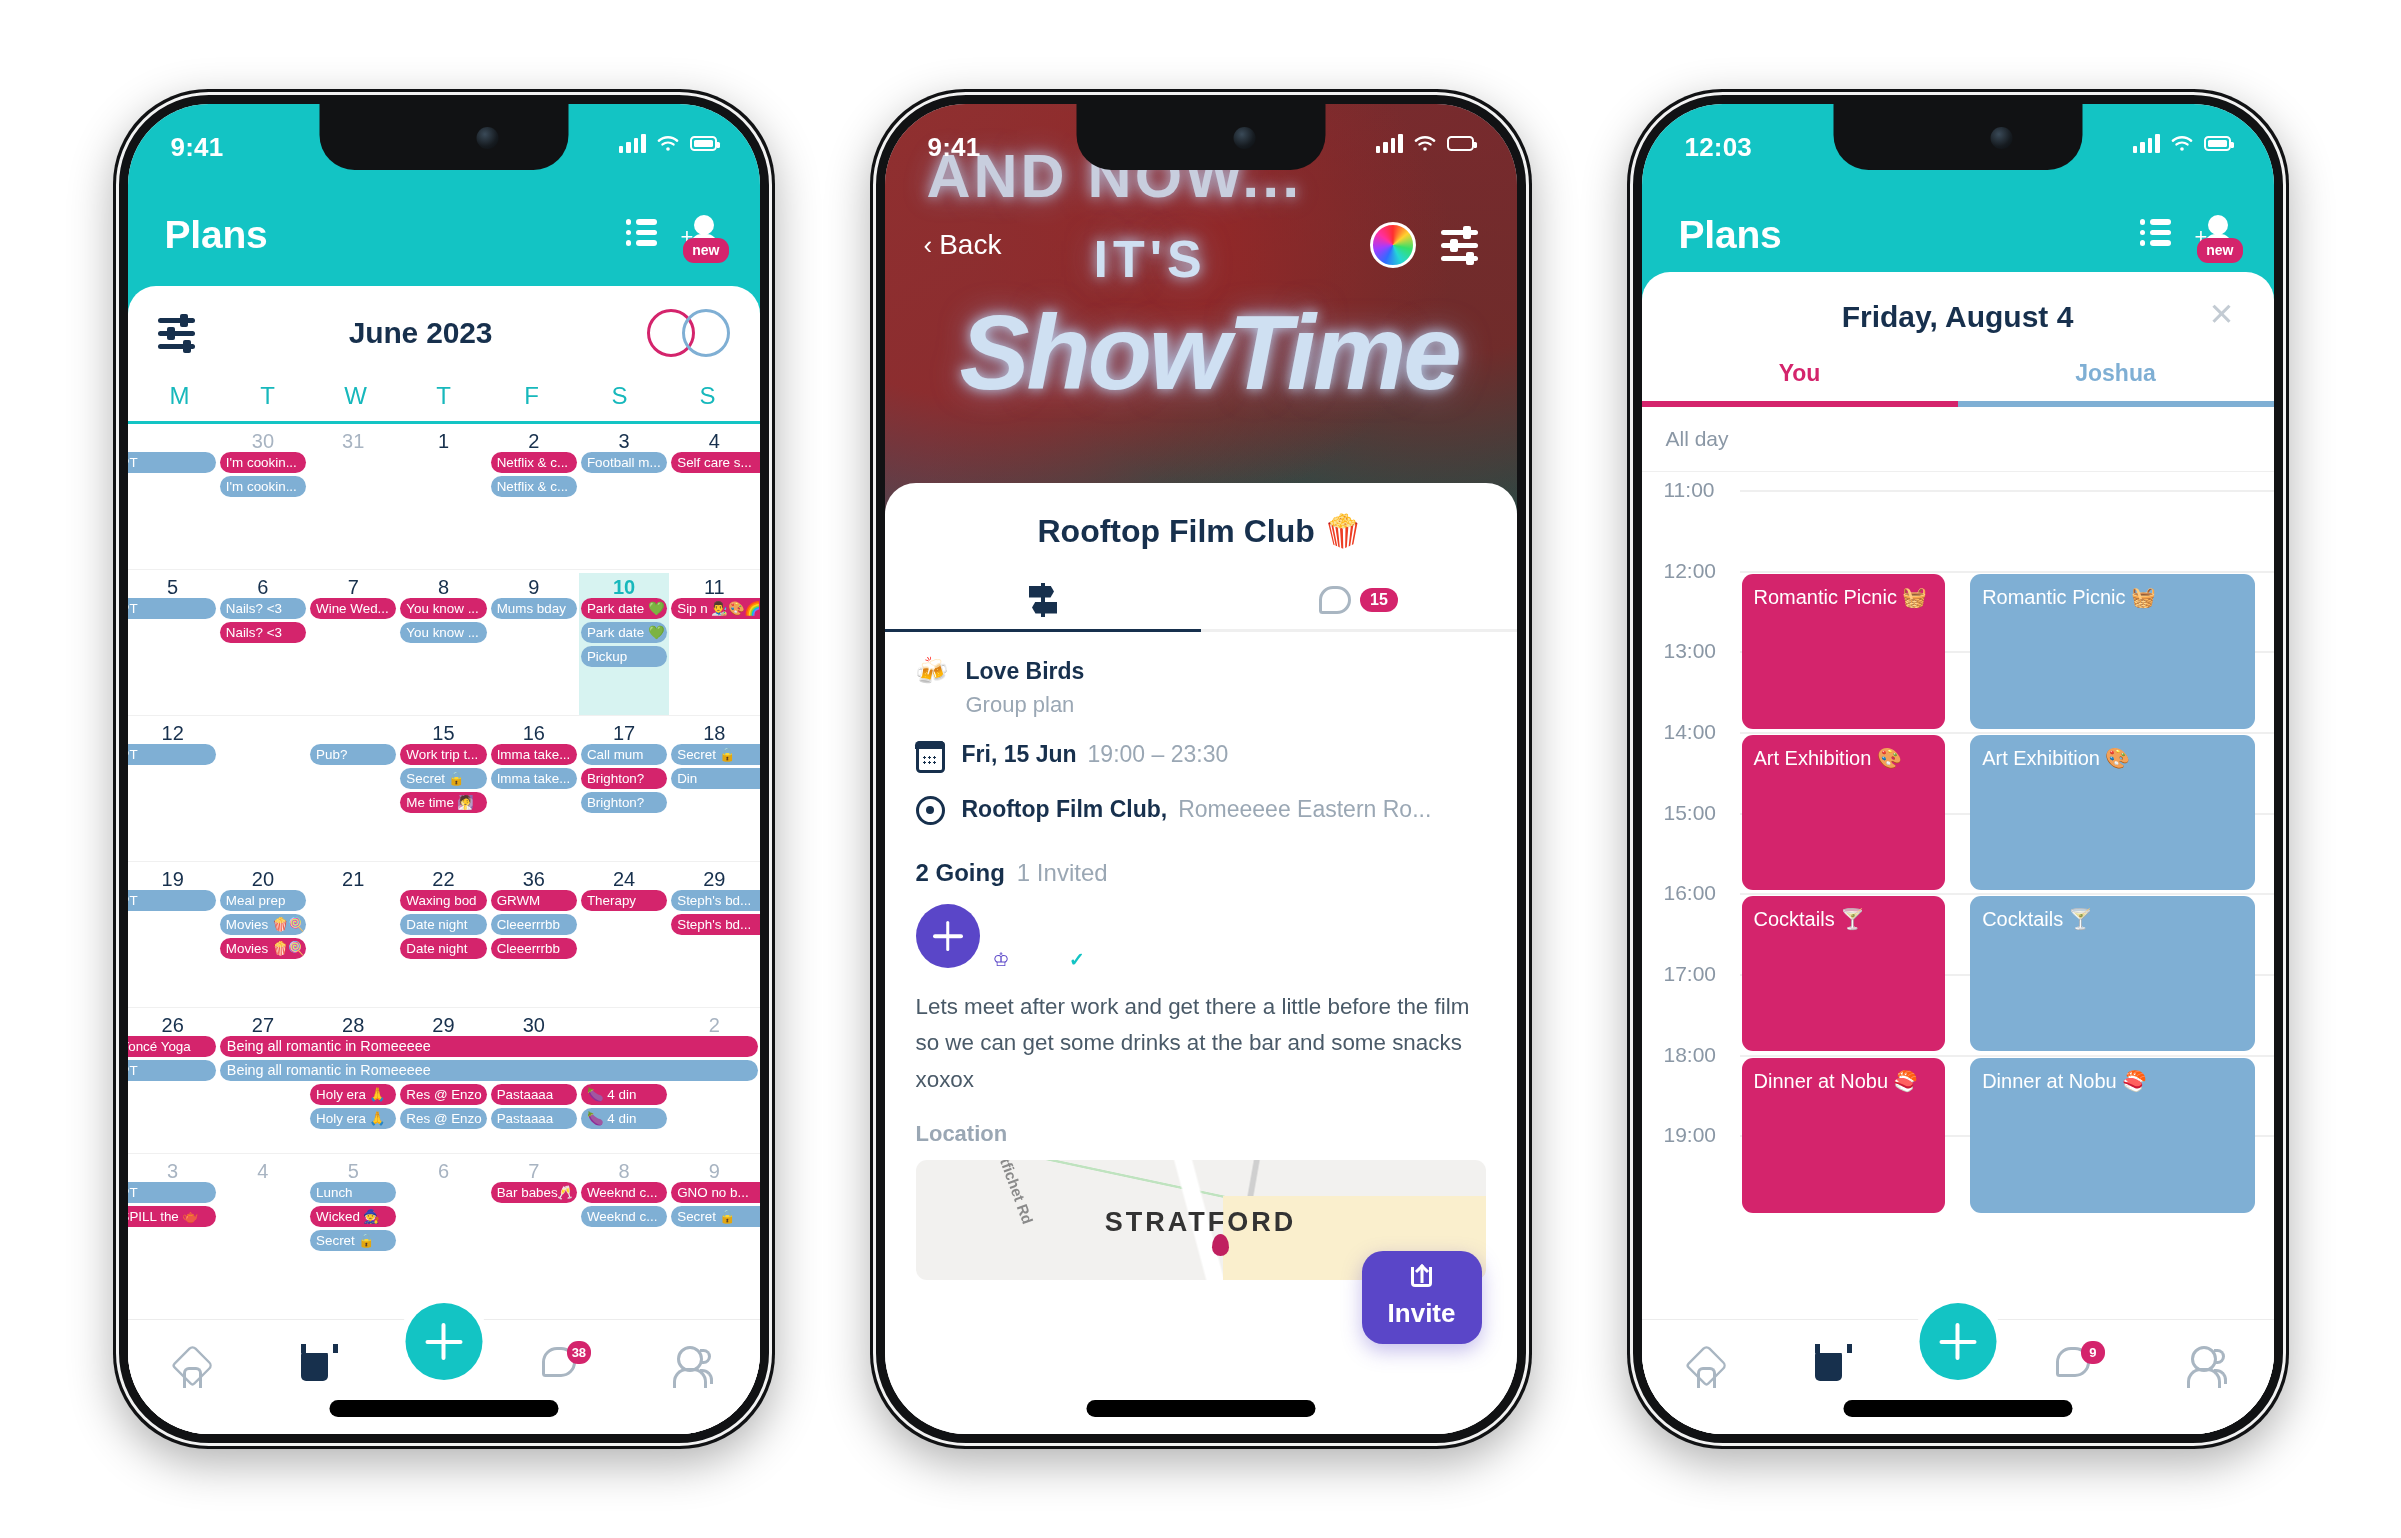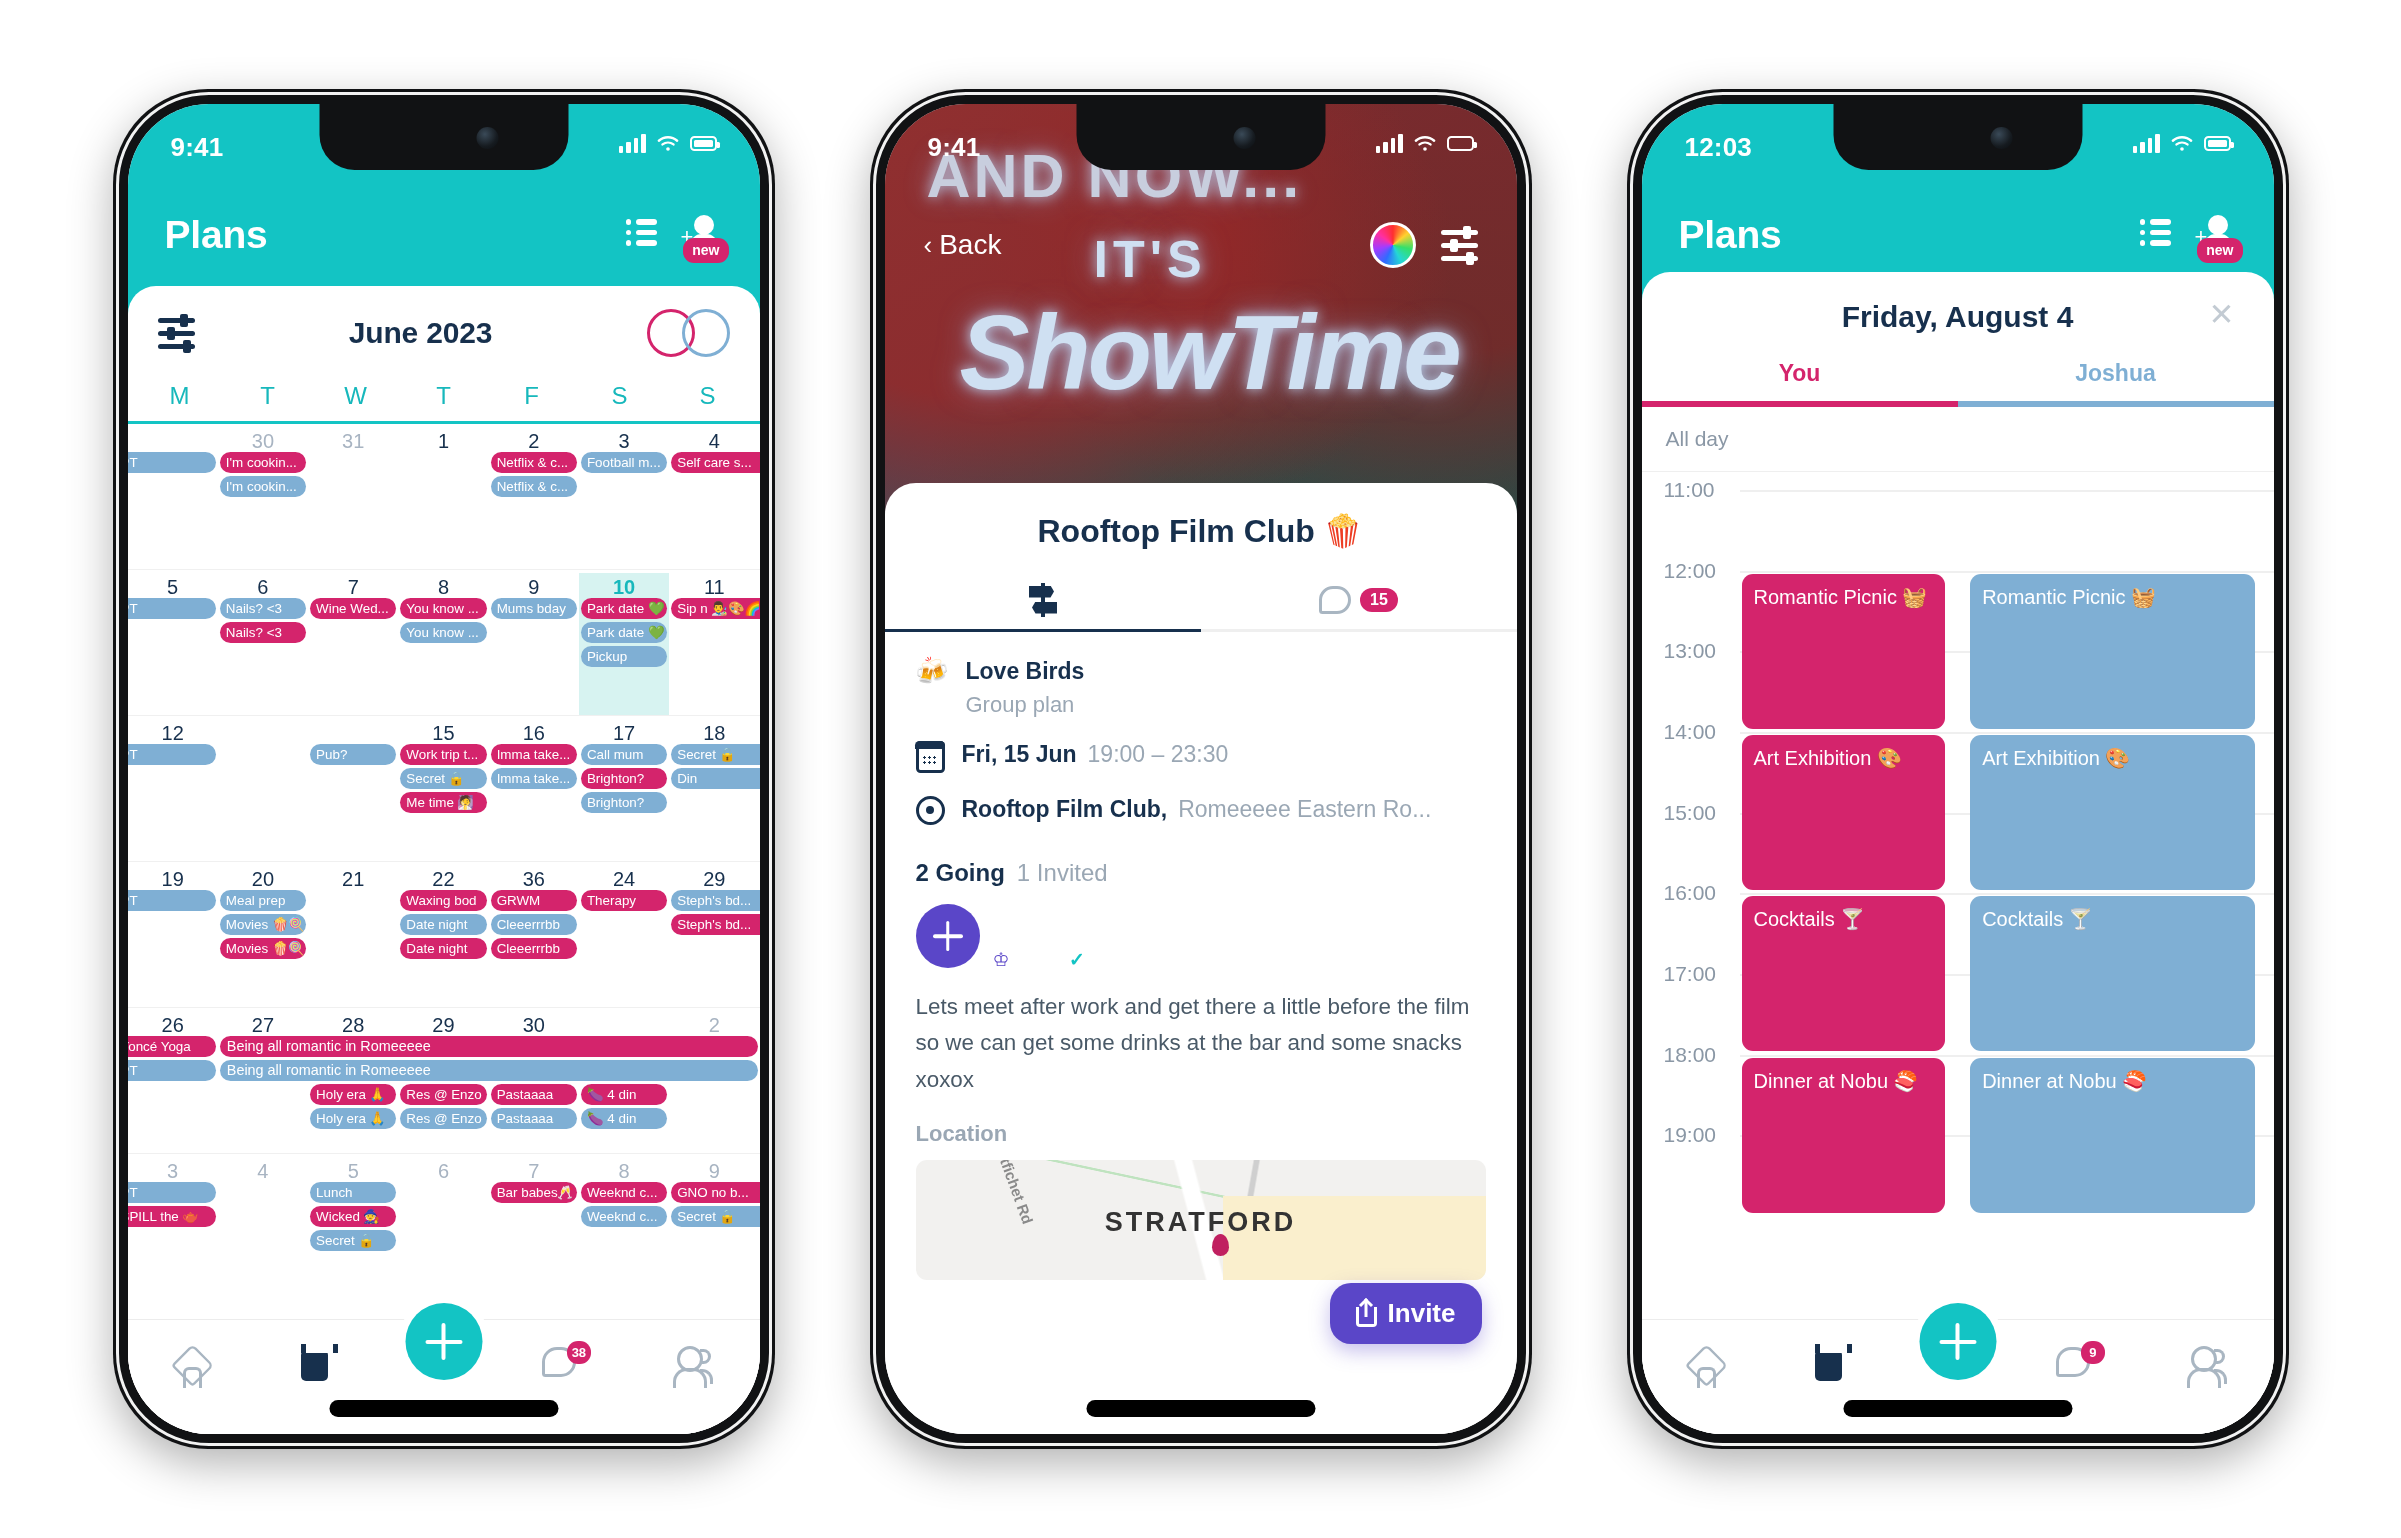--- a/index.html
+++ b/index.html
@@ -234,21 +234,21 @@
      position:relative; overflow:hidden; }
   .minimap .yellow { position:absolute; right:0; top:30%; width:46%; height:70%; background:#faefcd; }
   .minimap .rdlbl { position:absolute; left:60px; top:18px; font-size:15px; color:#8a8a8a;
      transform:rotate(70deg); font-weight:700;}
   .minimap .town { position:absolute; left:50%; top:52%; transform:translate(-50%,-50%);
      font-size:27px; font-weight:700; color:#333; letter-spacing:3px;}
   .minimap .pin { position:absolute; left:52%; top:62%; width:17px; height:22px; background:#C02060;
      border-radius:50% 50% 50% 50%/60% 60% 40% 40%; }
   .invite-btn { position:absolute; right:35px; bottom:90px; background:#5A46C8; color:#fff;
      border-radius:21px; padding:15px 26px; display:flex; align-items:center; gap:11px;
-     font-size:26px; font-weight:700; z-index:28; box-shadow:0 7px 20px rgba(90,70,200,.35);}
+     font-size:26px; font-weight:700; z-index:28; box-shadow:0 7px 20px rgba(90,70,200,.35);flex-direction:column;}
   .ic-share{width:21px;height:27px;position:relative;flex:0 0 21px;}
   .ic-share::before{content:"";position:absolute;left:0;right:0;bottom:0;height:17px;border:3px solid #fff;
      border-top:none;border-radius:0 0 4px 4px;}
   .ic-share::after{content:"";position:absolute;left:50%;top:0;transform:translateX(-50%);width:3px;height:17px;background:#fff;}
   .ic-share i{position:absolute;left:50%;top:0;transform:translateX(-50%) rotate(45deg);
      width:10px;height:10px;border-left:3px solid #fff;border-top:3px solid #fff;}
 
   
   .day-card { position:absolute; left:0; right:0; top:168px; bottom:0; background:#fff;
      border-top-left-radius:28px; border-top-right-radius:28px; overflow:hidden; }

